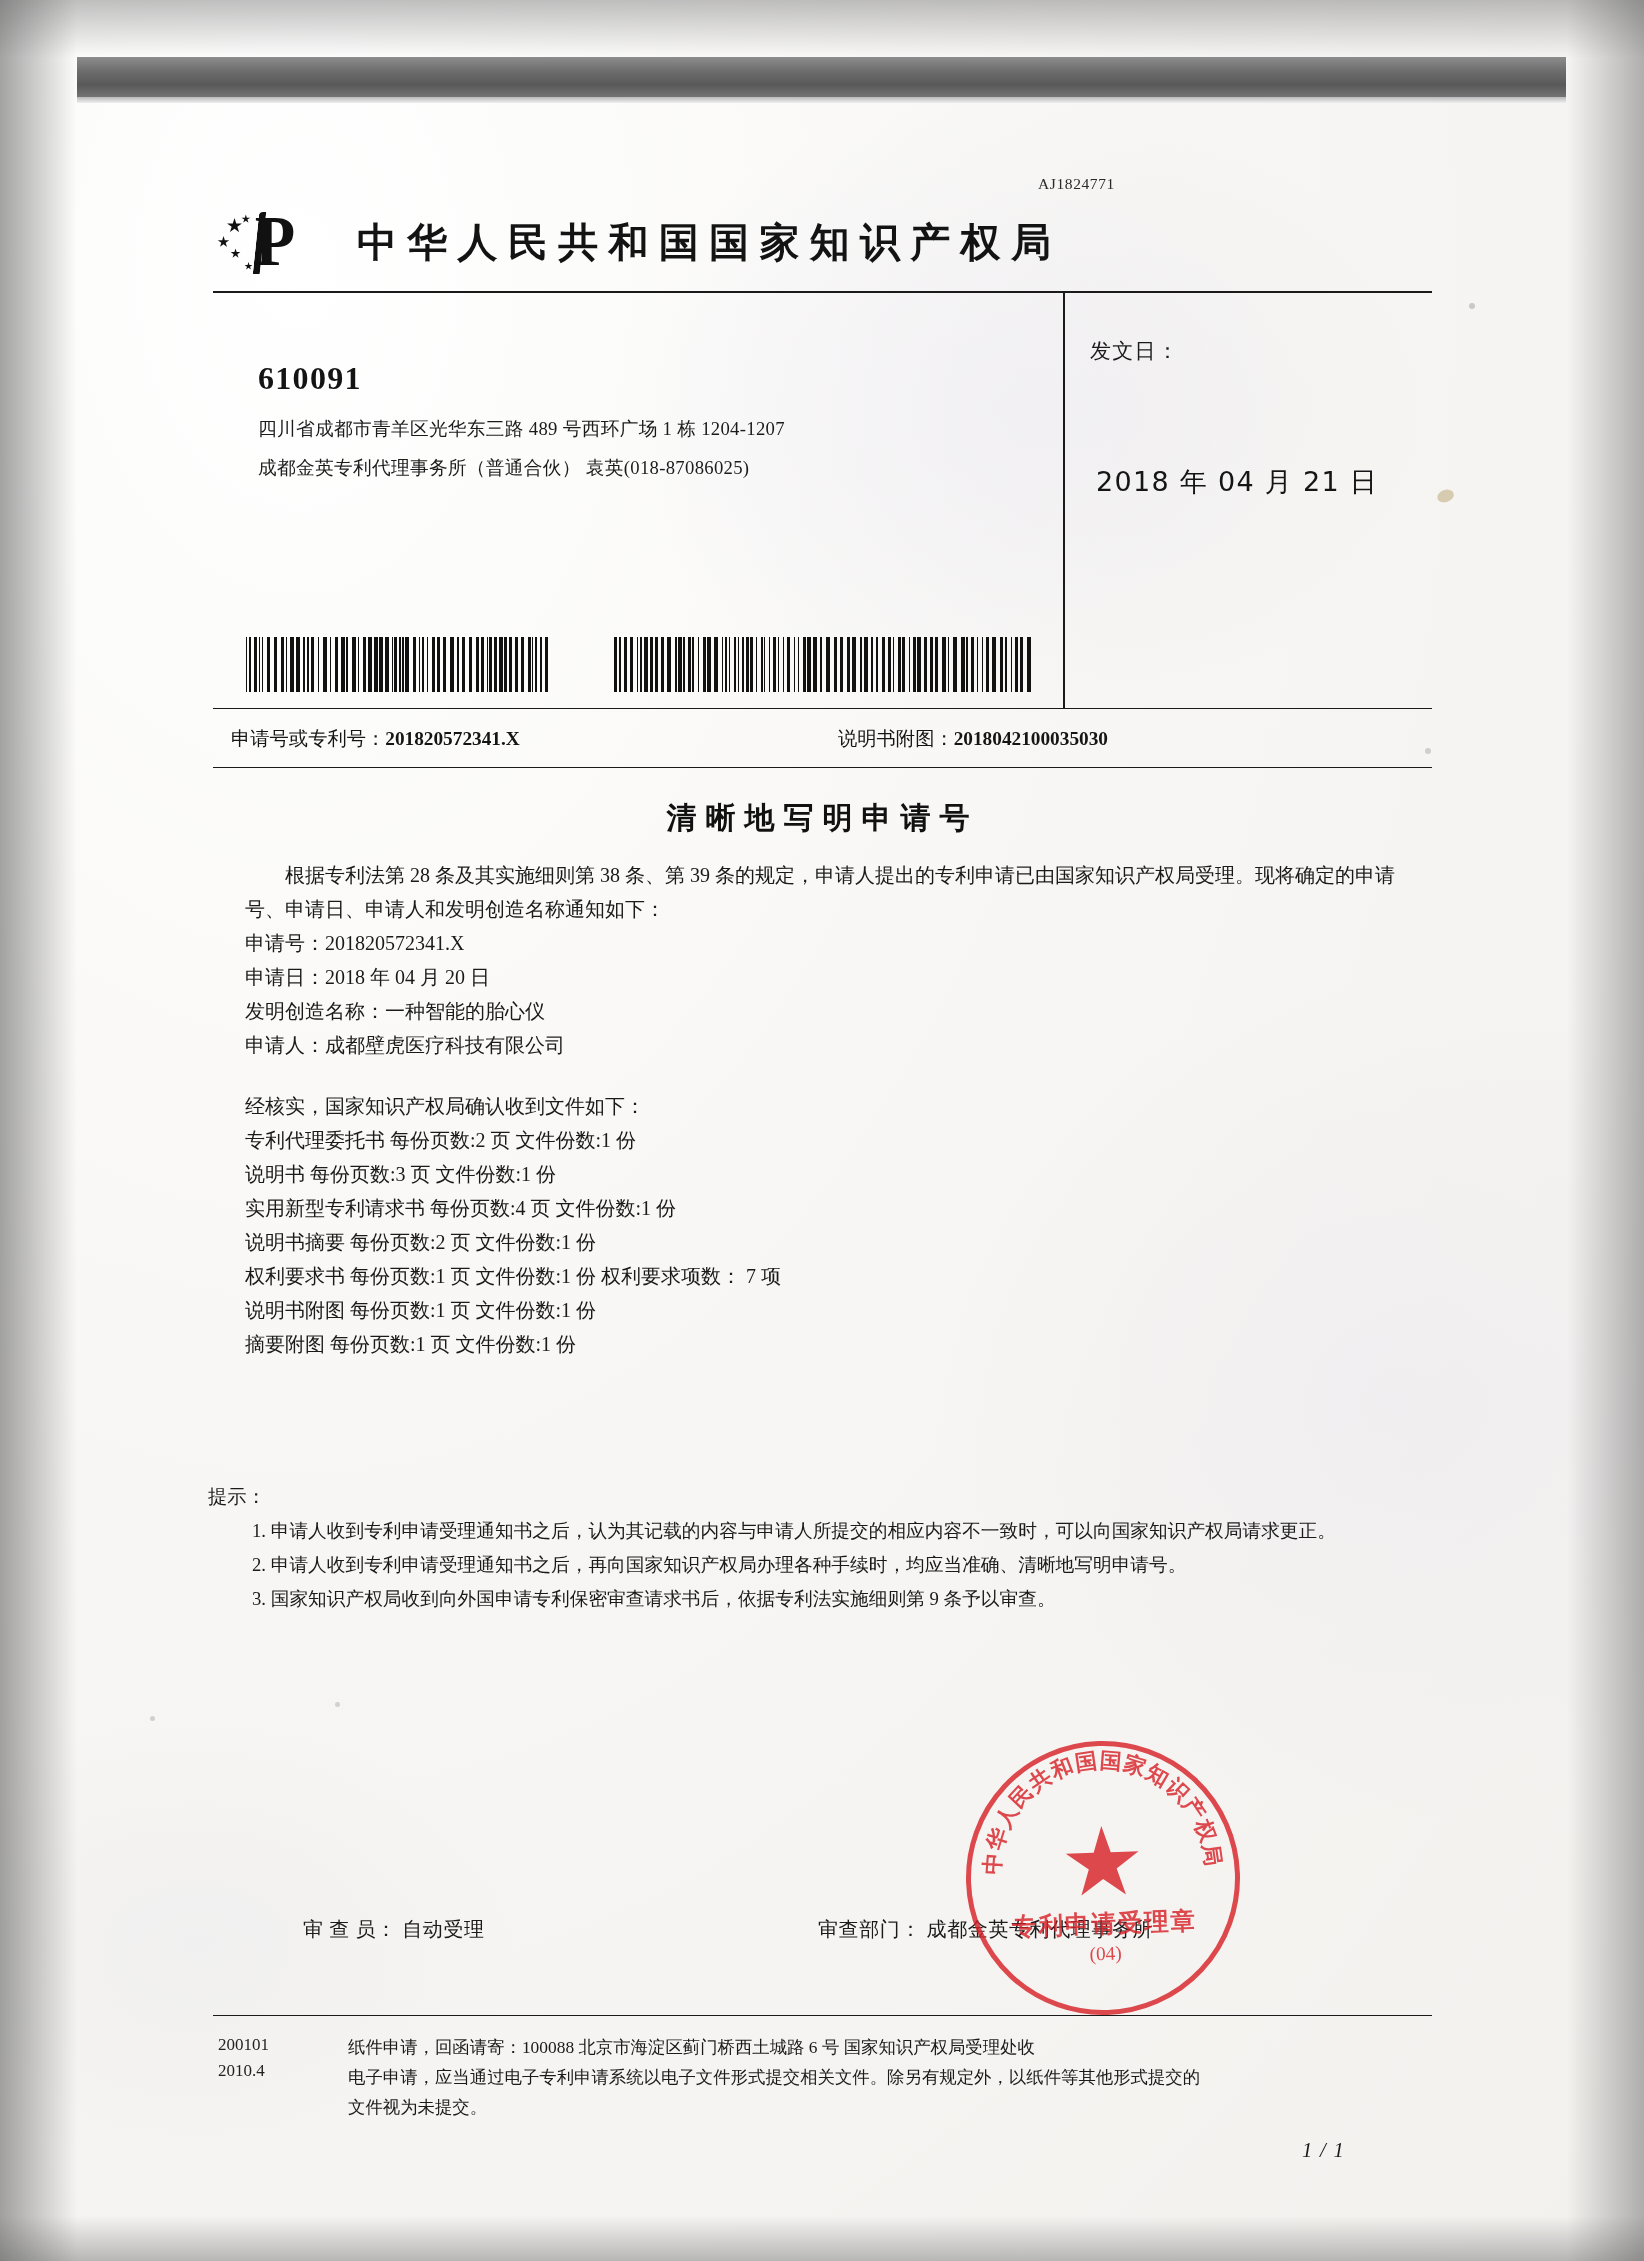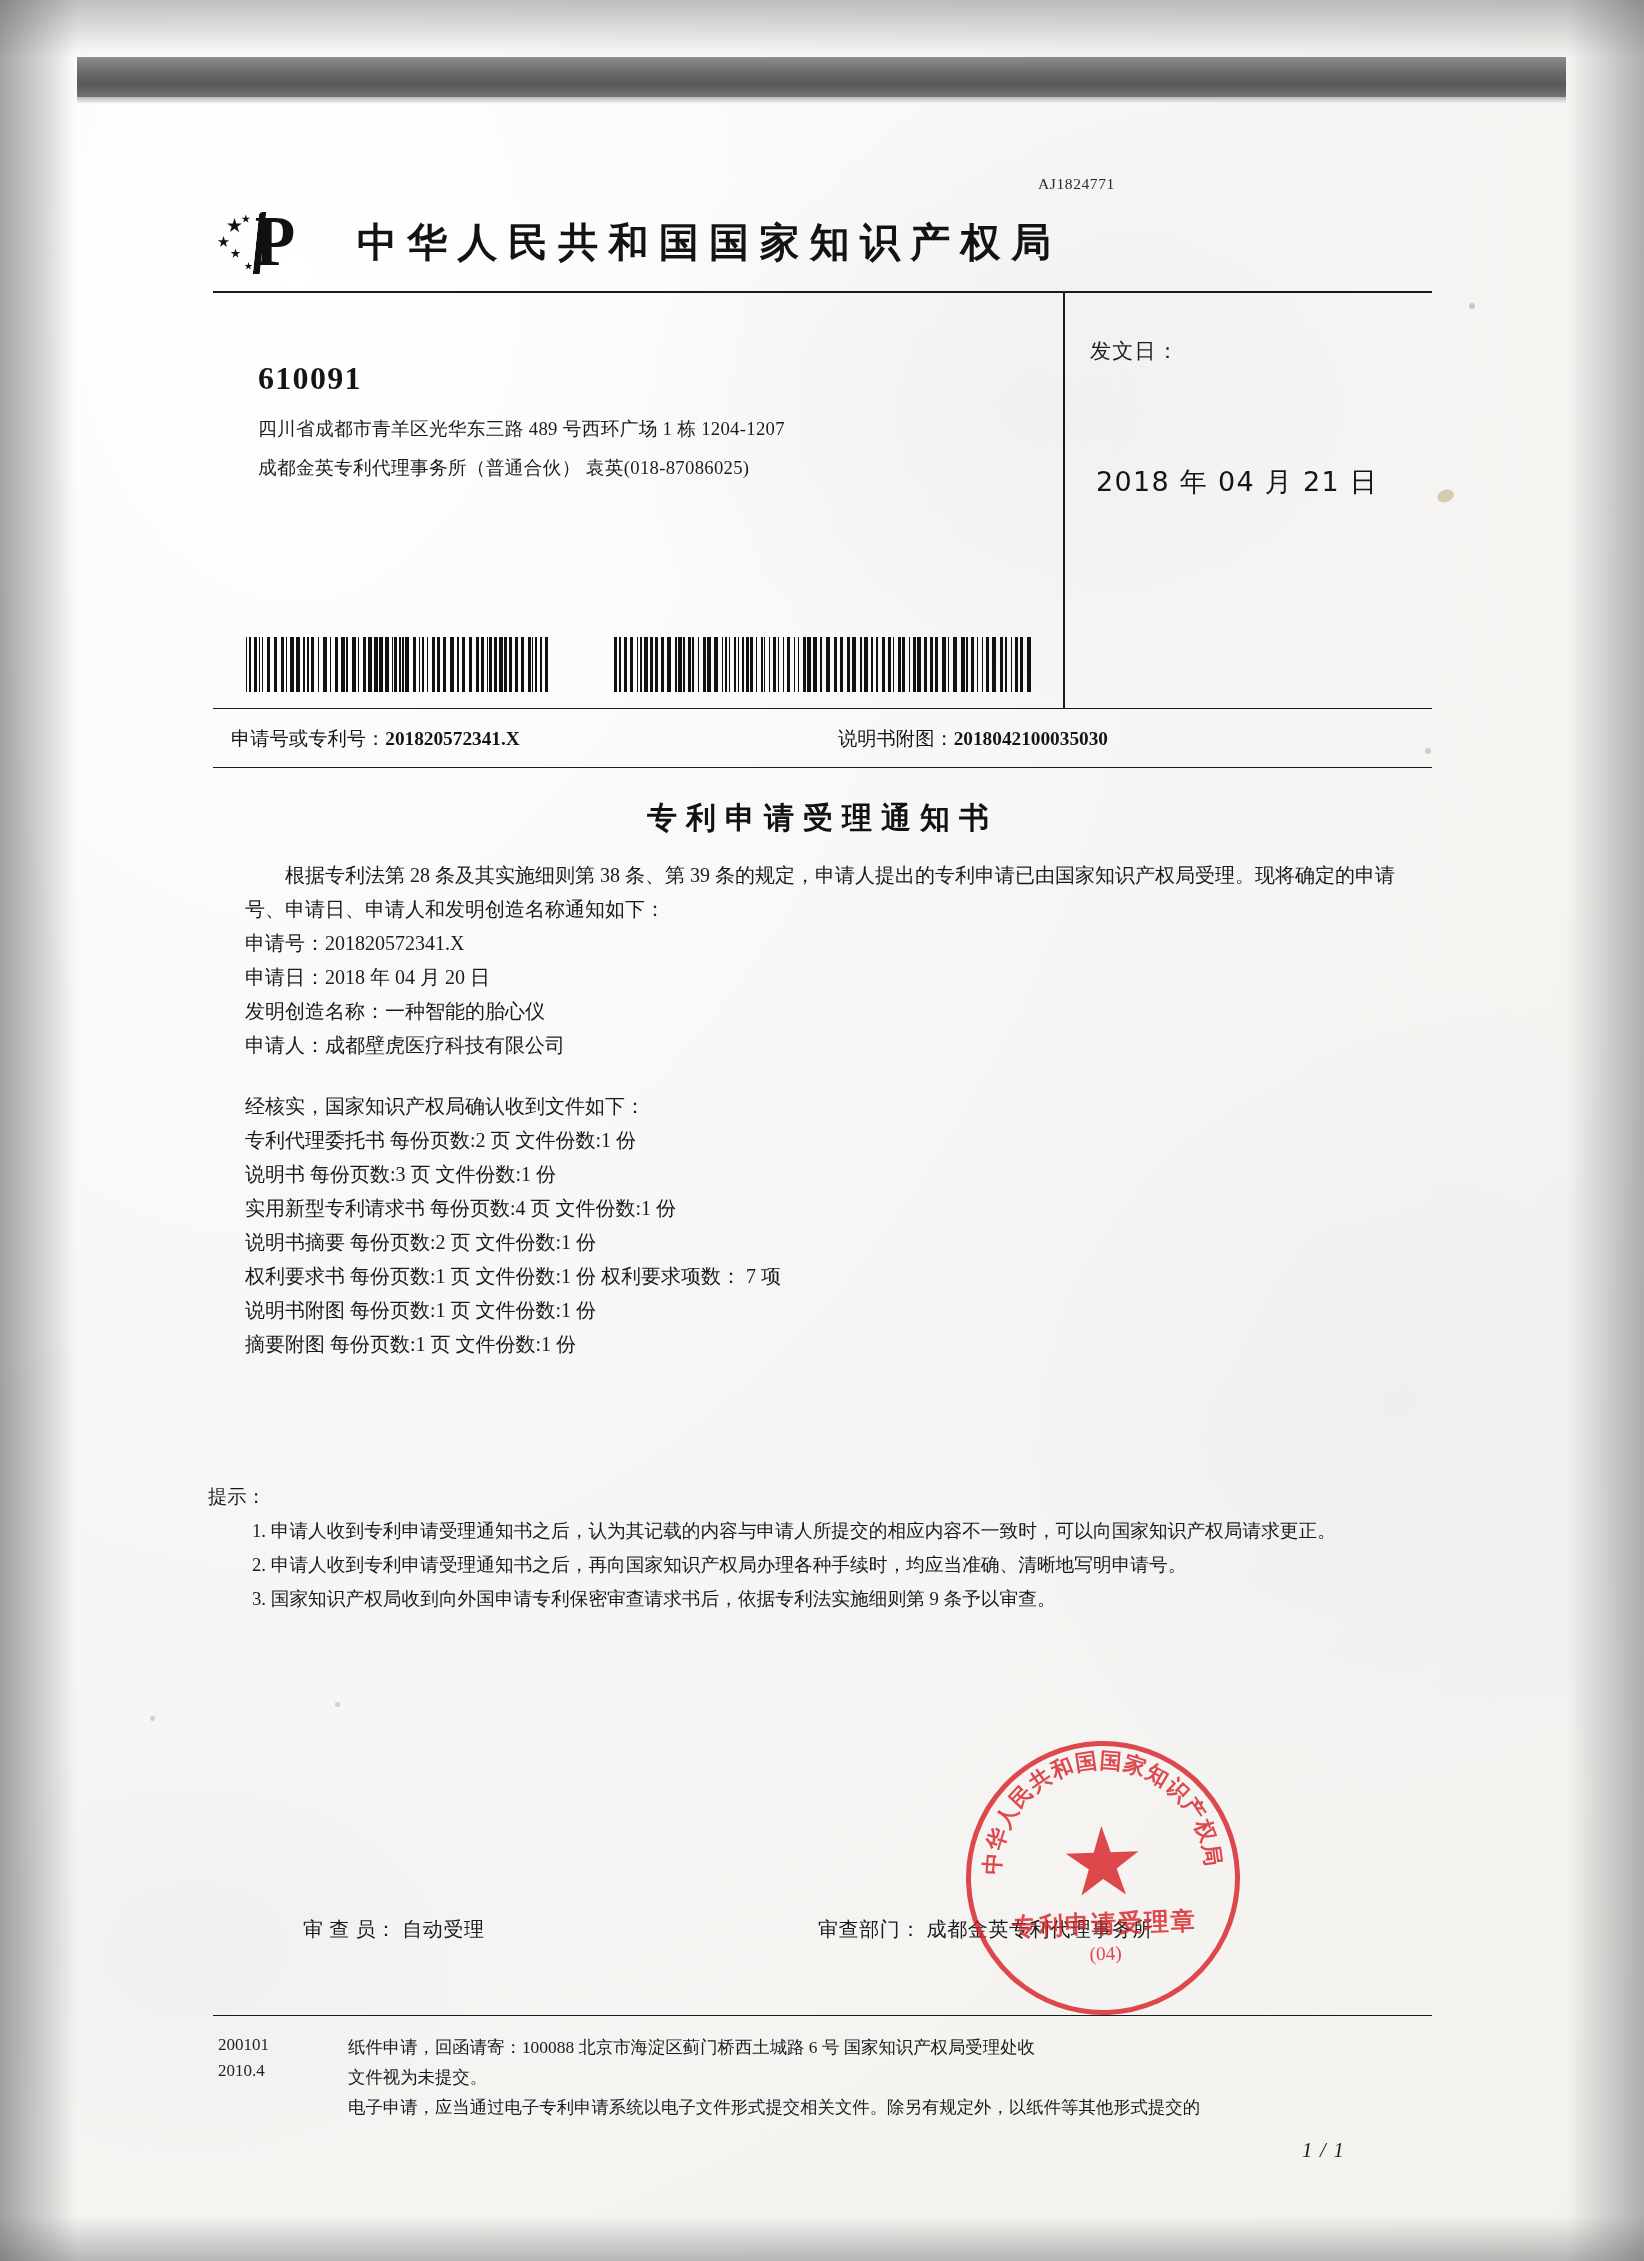--- a/index.html
+++ b/index.html
@@ -545,21 +545,21 @@
 
   <div class="appno">
     <span>申请号或专利号：</span><b>201820572341.X</b>
   </div>
   <div class="docno">
     <span>说明书附图：</span><b>2018042100035030</b>
   </div>
 
   <div class="rule thin hr-bottom"></div>
 
-  <div class="doc-title">专利申请受理通知书</div>
+  <div class="doc-title">清晰地写明申请号</div>
 
   <div class="body">
     <p class="indent">根据专利法第 28 条及其实施细则第 38 条、第 39 条的规定，申请人提出的专利申请已由国家知识产权局受理。现将确定的申请号、申请日、申请人和发明创造名称通知如下：</p>
     <div id="fields-list">
         <p class="tight"><span>申请号：</span><span>201820572341.X</span></p>
         <p class="tight"><span>申请日：</span><span>2018 年 04 月 20 日</span></p>
         <p class="tight"><span>发明创造名称：</span><span>一种智能的胎心仪</span></p>
         <p class="tight"><span>申请人：</span><span>成都壁虎医疗科技有限公司</span></p>
       </div>
     <div class="gap-md"></div>
@@ -606,22 +606,22 @@
   </div>
 
   <div class="rule thin hr-footer"></div>
 
   <div class="foot-code">
     <div>200101</div>
     <div>2010.4</div>
   </div>
   <div class="foot-text">
     <p>纸件申请，回函请寄：100088 北京市海淀区蓟门桥西土城路 6 号   国家知识产权局受理处收</p>
+    <p>电子申请，应当通过电子专利申请系统以电子文件形式提交相关文件。除另有规定外，以纸件等其他形式提交的</p>
     <p>文件视为未提交。</p>
-    <p>电子申请，应当通过电子专利申请系统以电子文件形式提交相关文件。除另有规定外，以纸件等其他形式提交的</p>
   </div>
 
   <div class="page-num">1 / 1</div>
 
   <div class="smudge sm1"></div>
   <div class="smudge sm2"></div>
   <div class="smudge sm3"></div>
   <div class="smudge sm4"></div>
   <div class="smudge sm5"></div>
 

